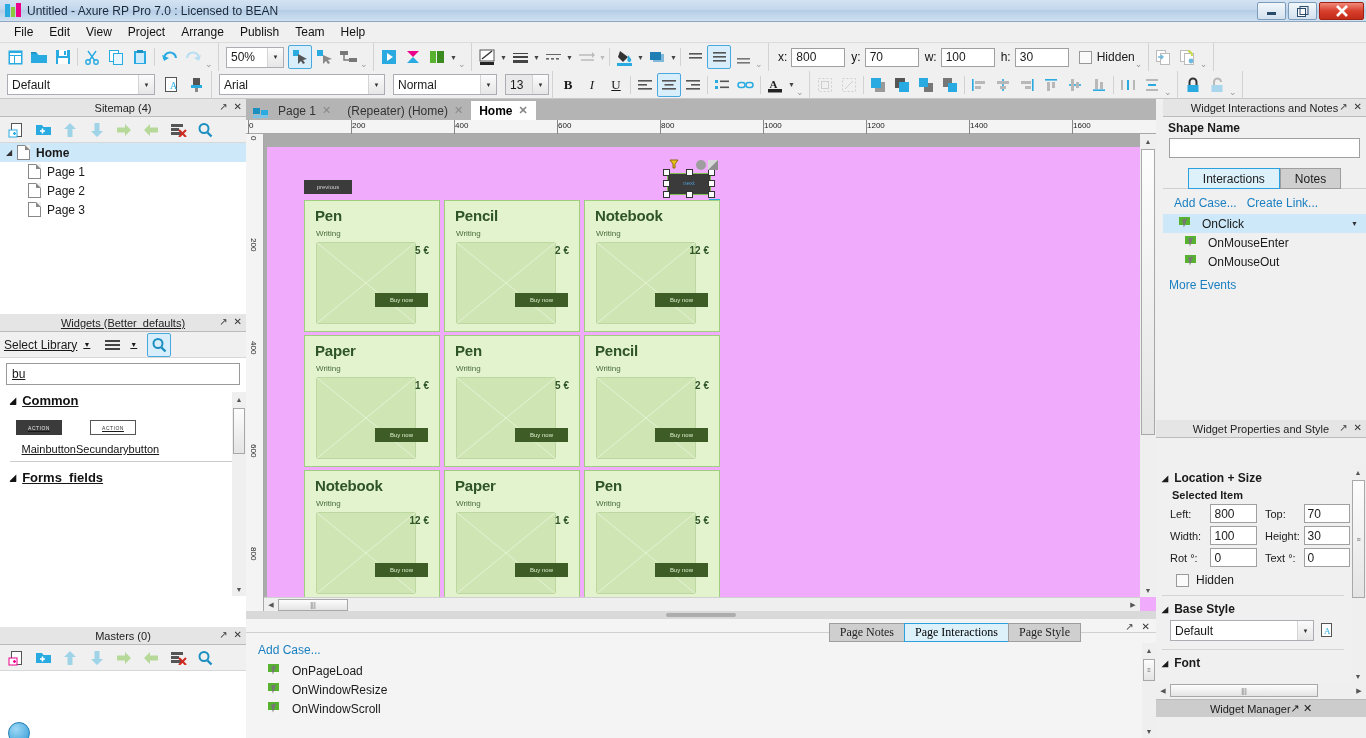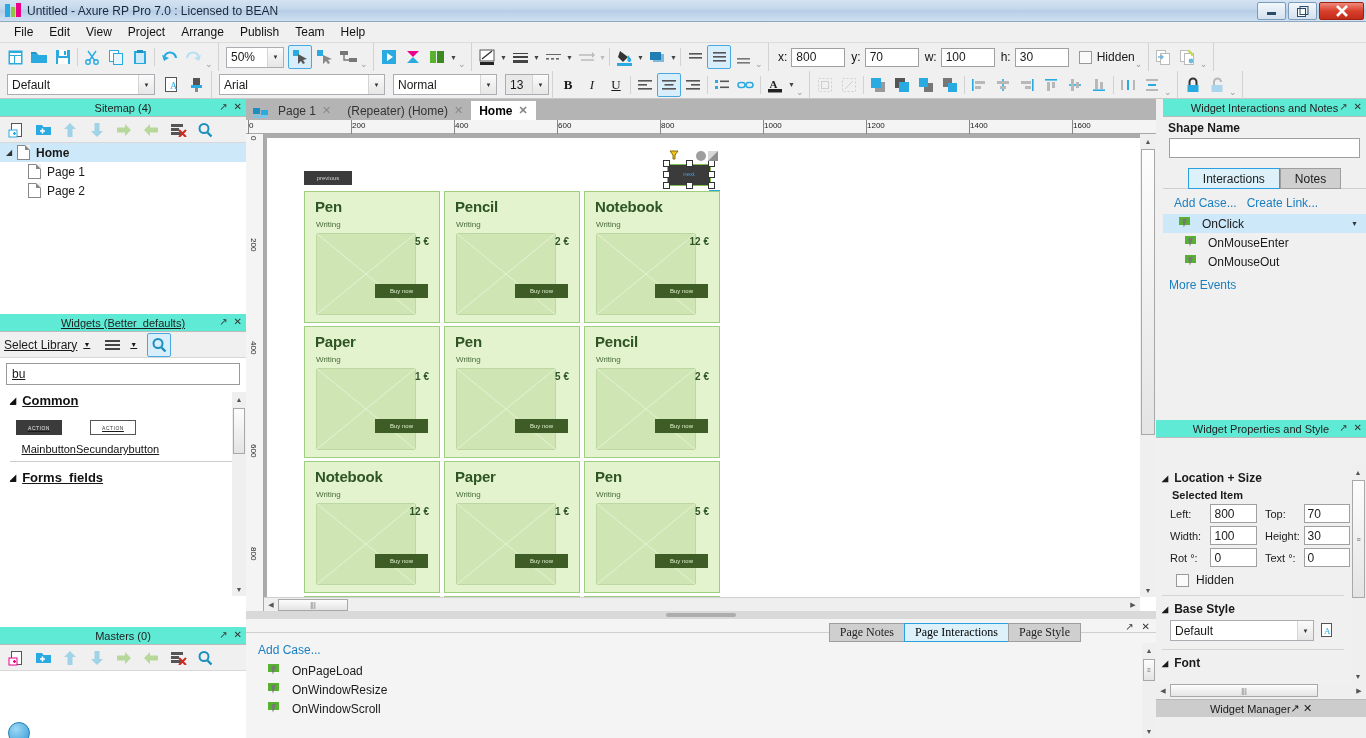--- a/index.html
+++ b/index.html
@@ -80,21 +80,21 @@
     display: flex; align-items: center; justify-content: center; font-size: 6px; color:#333;
   }
   .numfield {
     height: 19px; border: 1px solid #a0a0a0; background: #fff;
     display:flex; align-items:center; padding: 0 4px; font-size: 12px;
   }
   .lbl { font-size: 12px; color:#111; padding: 0 4px 0 6px; }
 
   
   .panel-head {
-    height: 18px; background: #5eead4;
+    height: 18px; background: #e5e5e5;
     display: flex; align-items: center; justify-content: center;
     font-size: 11px; color: #222; position: relative;
     border-bottom: 1px solid #bbb;
   }
   .panel-head .ptools { position: absolute; right: 4px; top: 2px; display:flex; gap:6px; font-size:10px; color:#333;}
   .panel-toolbar {
     height: 26px; background: #f0f0f0; display:flex; align-items:center; gap: 3px; padding: 0 4px;
     border-bottom: 1px solid #d8d8d8;
   }
 
@@ -132,21 +132,21 @@
   .ctab.active { background:#fff; color:#000; font-weight:bold; }
   .ctab .x { color:#888; font-size:11px; }
   .tab-icon { width:18px; height:15px; position:relative; margin-left:2px;}
 
   .ruler-h { position:absolute; left:246px; top:120px; width:910px; height:14px; background:#f4f4f4; border-bottom:1px solid #a8a8a8;}
   .ruler-v { position:absolute; left:246px; top:134px; width:18px; height:477px; background:#f4f4f4; border-right:1px solid #a8a8a8;}
   .rtick { position:absolute; font-size:8px; color:#222; }
   .rline { position:absolute; background:#888; }
 
   .canvas-wrap { position:absolute; left:264px; top:134px; width:892px; height:477px; background:#ababab; overflow:hidden;}
-  .canvas-page { position:absolute; left:3px; top:4px; width:940px; height:477px; background:#ffffff; }
+  .canvas-page { position:absolute; left:3px; top:13px; width:940px; height:477px; background:#f0abfc; }
 
   .prev-btn {
     position:absolute; background:#3b3b3b; color:#cfcfcf; font-size:6px;
     display:flex; align-items:center; justify-content:center;
   }
   .card {
     position:absolute; background:#e2f3cd; border:1px solid #9fce7c;
   }
   .card h3 { margin:0; font-size:15px; font-weight:bold; color:#2f5426; position:absolute; left:10px; top:6px; letter-spacing:-0.2px;}
   .card .sub { position:absolute; left:11px; top:28px; font-size:8px; color:#4b6b3c;}
@@ -770,20 +770,24 @@
           <span class="pageicon"></span>
           <span style="font-weight:bold">Home</span>
         </div>
         <div class="tree-row" style="padding-left:28px">
           <span class="pageicon"></span>
           <span>Page 1</span>
         </div>
         <div class="tree-row" style="padding-left:28px">
           <span class="pageicon"></span>
           <span>Page 2</span>
+        </div>
+        <div class="tree-row" style="padding-left:28px">
+          <span class="pageicon"></span>
+          <span>Page 3</span>
         </div>
       </div>
     </div>
 
     <div id="widgets-panel">
       <div class="panel-head">
         <span>Widgets (Better_defaults)</span>
         <span class="ptools">
           <span>↗</span>
           <span>✕</span>

